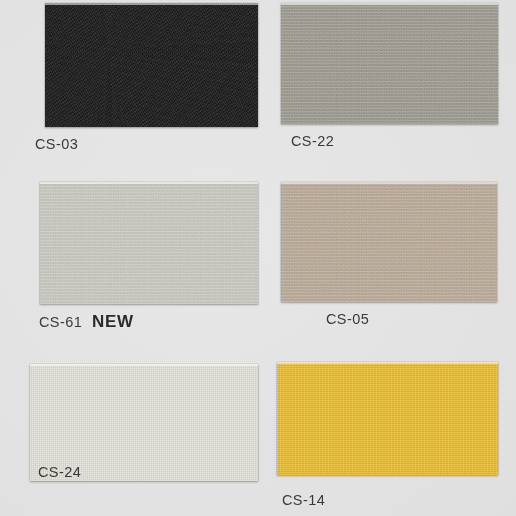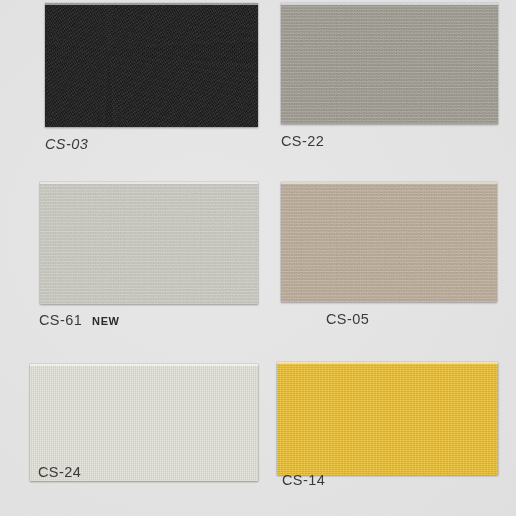--- a/index.html
+++ b/index.html
@@ -99,45 +99,45 @@
 
   .label-code {
     font-family: "Liberation Sans", sans-serif;
     font-size: 14.5px;
     color: #3a3a3a;
     letter-spacing: 0.4px;
   }
 
   .label-new {
     font-family: "Liberation Sans", sans-serif;
-    font-size: 11px;
+    font-size: 17px;
     font-weight: bold;
     color: #2b2b2b;
     letter-spacing: 0.6px;
   }
 </style>
 </head>
 <body>
 
 <div id="page">
   <div id="swatch-grid">
       <div class="swatch-cell" style="left: 45px; top: 3px; width: 213px; height: 124px;">
         <div class="swatch chip-shadow chip-highlight" style="background: rgb(27, 27, 27);">
           <div class="tex tex-coarse"></div>
         </div>
       </div>
-      <div class="label-row" style="left: 45px; top: 136px; font-style: italic;">
+      <div class="label-row" style="left: 35px; top: 136px;">
         <span class="label-code">CS-03</span>
       </div>
       <div class="swatch-cell" style="left: 281px; top: 3px; width: 217px; height: 121px;">
         <div class="swatch chip-shadow chip-highlight" style="background: rgb(154, 151, 140);">
           <div class="tex tex-stipple"></div>
         </div>
       </div>
-      <div class="label-row" style="left: 281px; top: 133px; align-items: center;">
+      <div class="label-row" style="left: 291px; top: 133px; align-items: center;">
         <span class="label-code">CS-22</span>
       </div>
       <div class="swatch-cell" style="left: 40px; top: 182px; width: 218px; height: 122px;">
         <div class="swatch chip-shadow chip-highlight" style="background: rgb(201, 200, 192);">
           <div class="tex tex-stipple"></div>
         </div>
       </div>
       <div class="label-row" style="left: 39px; top: 312px;">
         <span class="label-code">CS-61</span>
         <span class="label-new">NEW</span>
@@ -156,17 +156,17 @@
         </div>
       </div>
       <div class="label-row" style="left: 38px; top: 464px;">
         <span class="label-code">CS-24</span>
       </div>
       <div class="swatch-cell" style="left: 277px; top: 362px; width: 221px; height: 113px;">
         <div class="swatch chip-shadow chip-highlight" style="background: rgb(231, 184, 29);">
           <div class="tex tex-fine"></div>
         </div>
       </div>
-      <div class="label-row" style="left: 282px; top: 472px;">
+      <div class="label-row" style="left: 282px; top: 492px;">
         <span class="label-code">CS-14</span>
       </div>
     </div>
 </div>
 
 </body></html>

